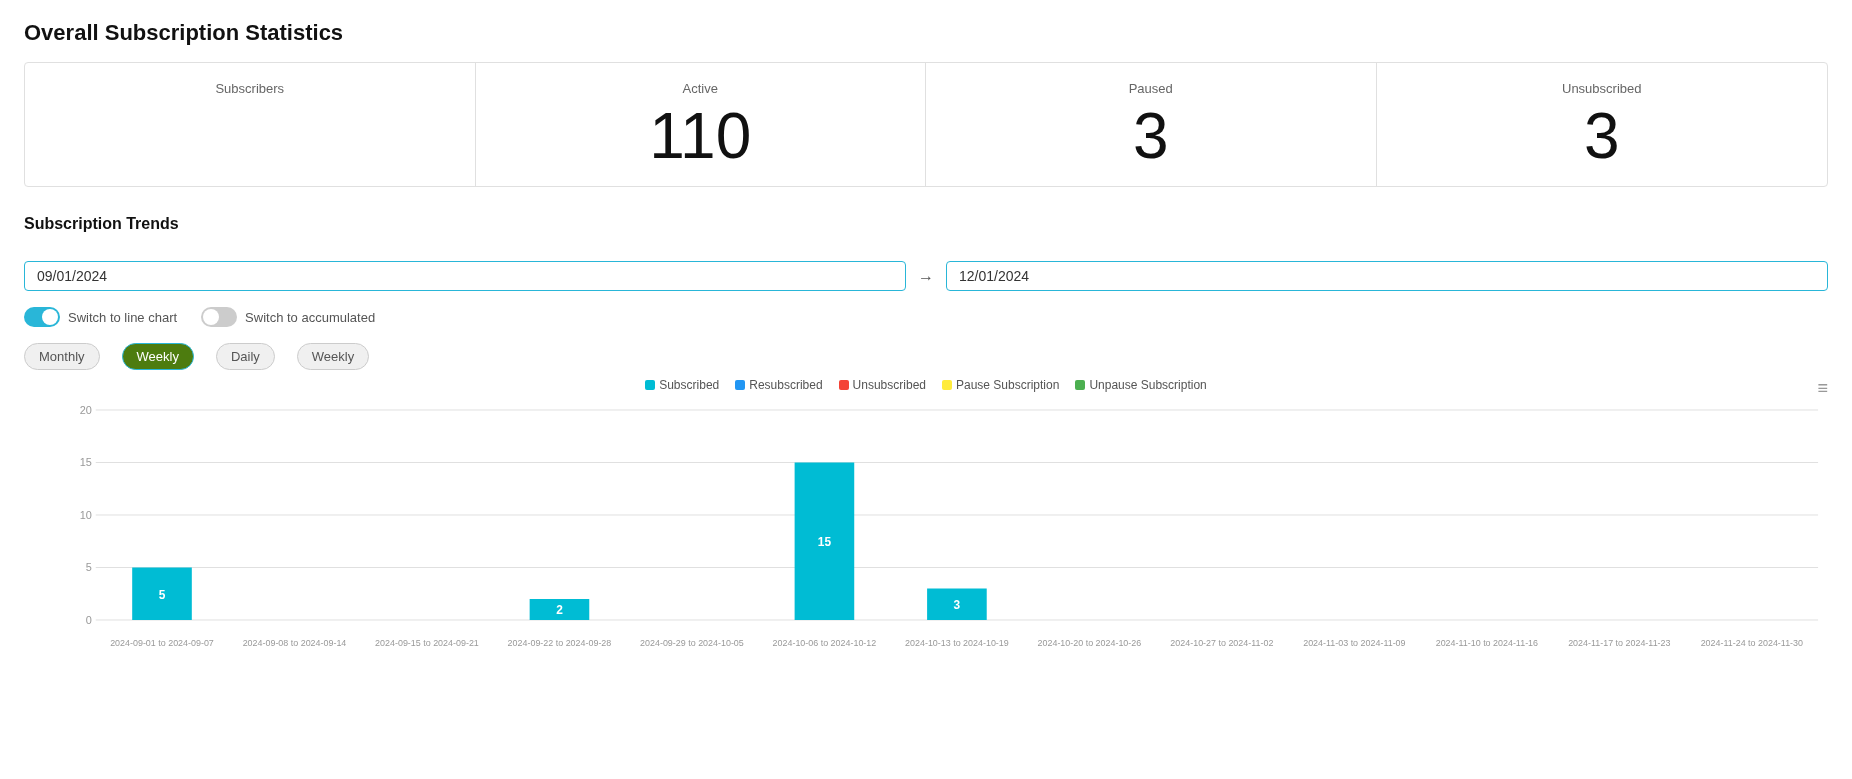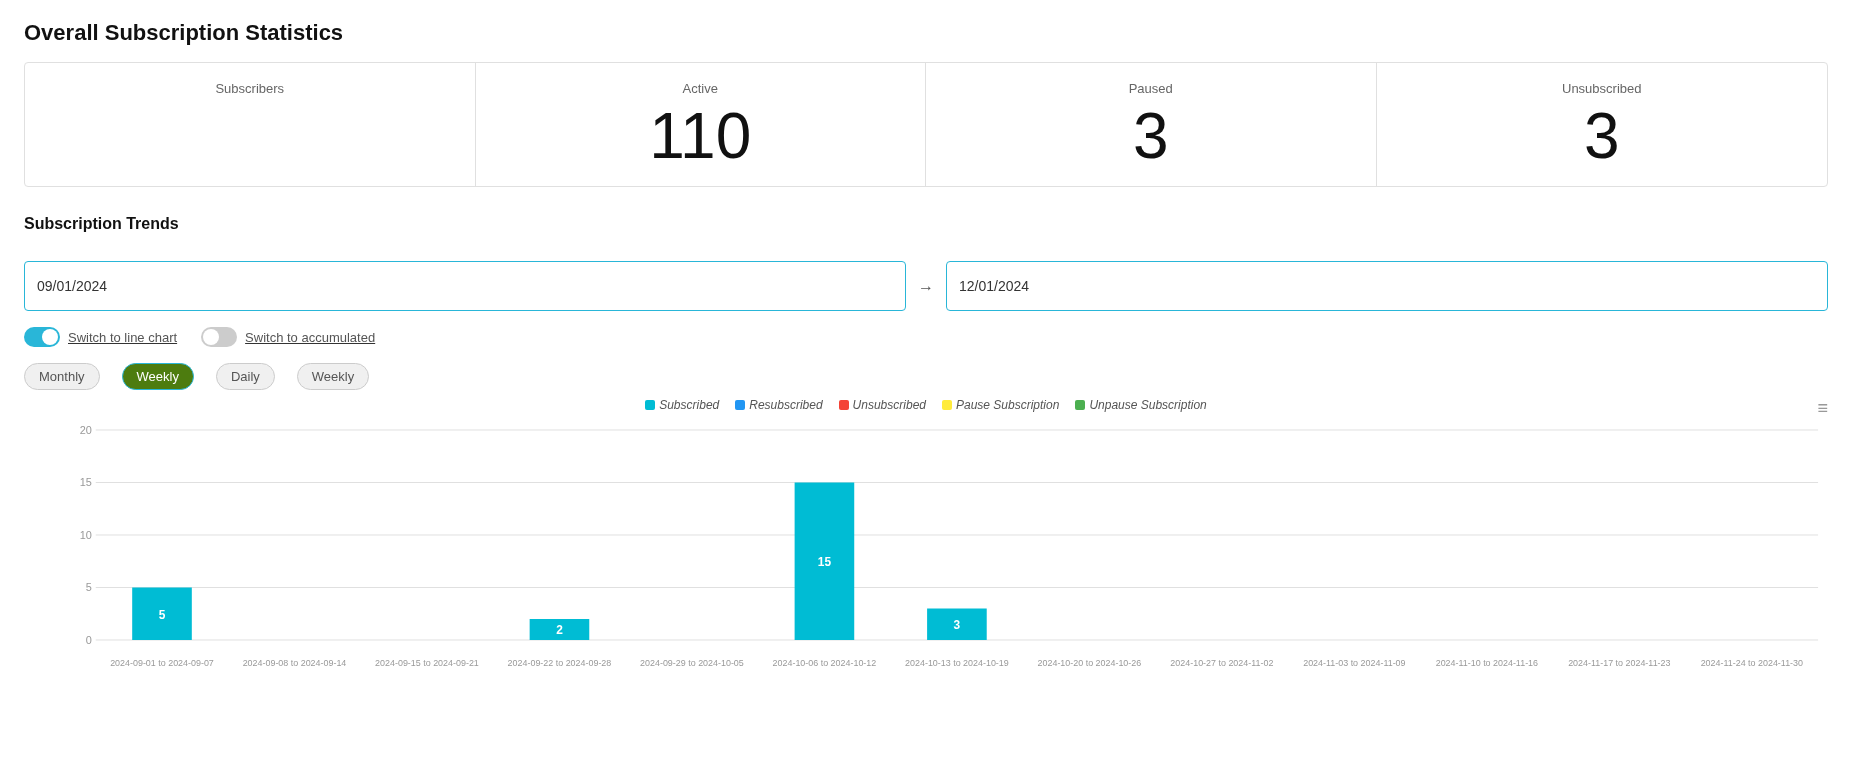--- a/index.html
+++ b/index.html
@@ -6,35 +6,35 @@
     body { font-family: -apple-system, BlinkMacSystemFont, 'Segoe UI', sans-serif; background: #fff; color: #333; font-size: 14px; }
     .page { padding: 20px 24px; }
     .page-title { font-size: 22px; font-weight: 600; margin-bottom: 16px; color: #111; }
     .stats-grid { display: grid; grid-template-columns: repeat(4, 1fr); border: 1px solid #e0e0e0; border-radius: 4px; margin-bottom: 28px; overflow: hidden; }
     .stat-card { padding: 18px 20px; text-align: center; border-right: 1px solid #e0e0e0; }
     .stat-card:last-child { border-right: none; }
     .stat-label { font-size: 13px; color: #666; margin-bottom: 8px; }
     .stat-value { font-size: 64px; font-weight: 200; color: #111; line-height: 1; }
     .section-title { font-size: 16px; font-weight: 600; margin-bottom: 28px; color: #111; }
     .date-row { display: flex; align-items: center; gap: 12px; margin-bottom: 16px; }
-    .date-input { flex: 1; border: 1px solid #29b6d8; border-radius: 4px; padding: 16px 12px; font-size: 14px; color: #333; outline: none; }
+    .date-input { flex: 1; border: 1px solid #29b6d8; border-radius: 4px; padding: 6px 12px; font-size: 14px; color: #333; outline: none; }
     .arrow { font-size: 16px; color: #555; }
     .controls-row { display: flex; align-items: center; gap: 24px; margin-bottom: 16px; }
-    .toggle-group { display: flex; align-items: center; gap: 8px; text-decoration: underline; }
+    .toggle-group { display: flex; align-items: center; gap: 8px; }
     .toggle { width: 36px; height: 20px; border-radius: 10px; position: relative; cursor: pointer; display: inline-block; }
     .toggle.off { background: #ccc; }
     .toggle.on { background: #29b6d8; }
     .toggle::after { content: ''; position: absolute; width: 16px; height: 16px; background: #fff; border-radius: 50%; top: 2px; transition: left 0.2s; }
     .toggle.off::after { left: 2px; }
     .toggle.on::after { left: 18px; }
     .toggle-label { font-size: 13px; color: #555; }
     .period-buttons { display: flex; gap: 22px; margin-bottom: 8px; }
     .period-btn { padding: 5px 14px; border-radius: 20px; border: 1px solid #ccc; background: #f0f0f0; font-size: 13px; cursor: pointer; color: #555; }
     .period-btn.active { background: #4d7c0f; color: #fff; border-color: #29b6d8; }
-    .chart-legend { display: flex; align-items: center; justify-content: center; gap: 16px; margin-bottom: 8px; font-size: 12px; color: #555; font-style: italic; }
+    .chart-legend { display: flex; align-items: center; justify-content: center; gap: 16px; margin-bottom: 8px; font-size: 12px; color: #555; }
     .legend-item { display: flex; align-items: center; gap: 4px; }
     .legend-dot { width: 10px; height: 10px; border-radius: 2px; }
     .chart-area { position: relative; width: 100%; height: 280px; padding-left: 36px; padding-bottom: 30px; }
     .chart-svg { width: 100%; height: 100%; }
     .hamburger { position: absolute; right: 0; top: 0; cursor: pointer; color: #999; font-size: 18px; }
     .chart-wrapper { position: relative; }
   </style>
 </head>
 <body>
 

